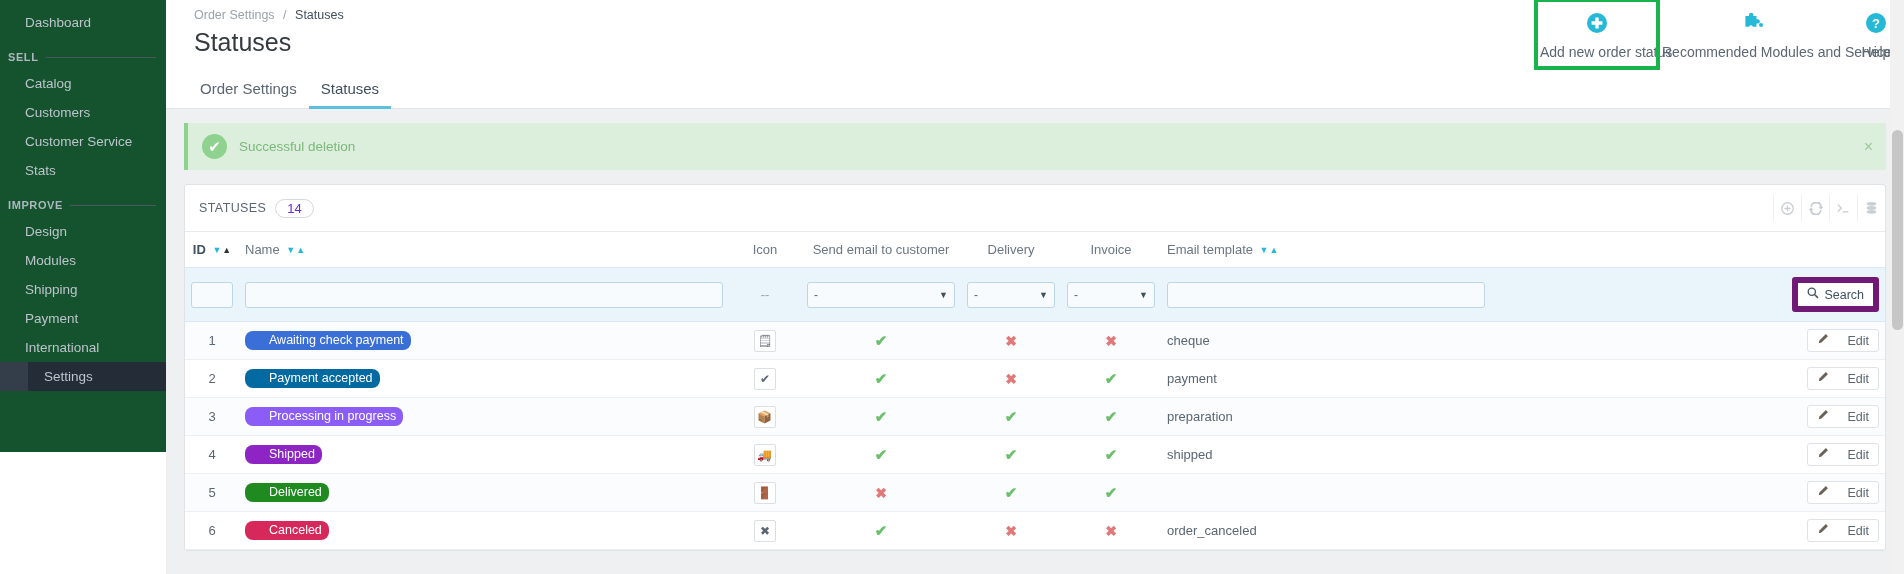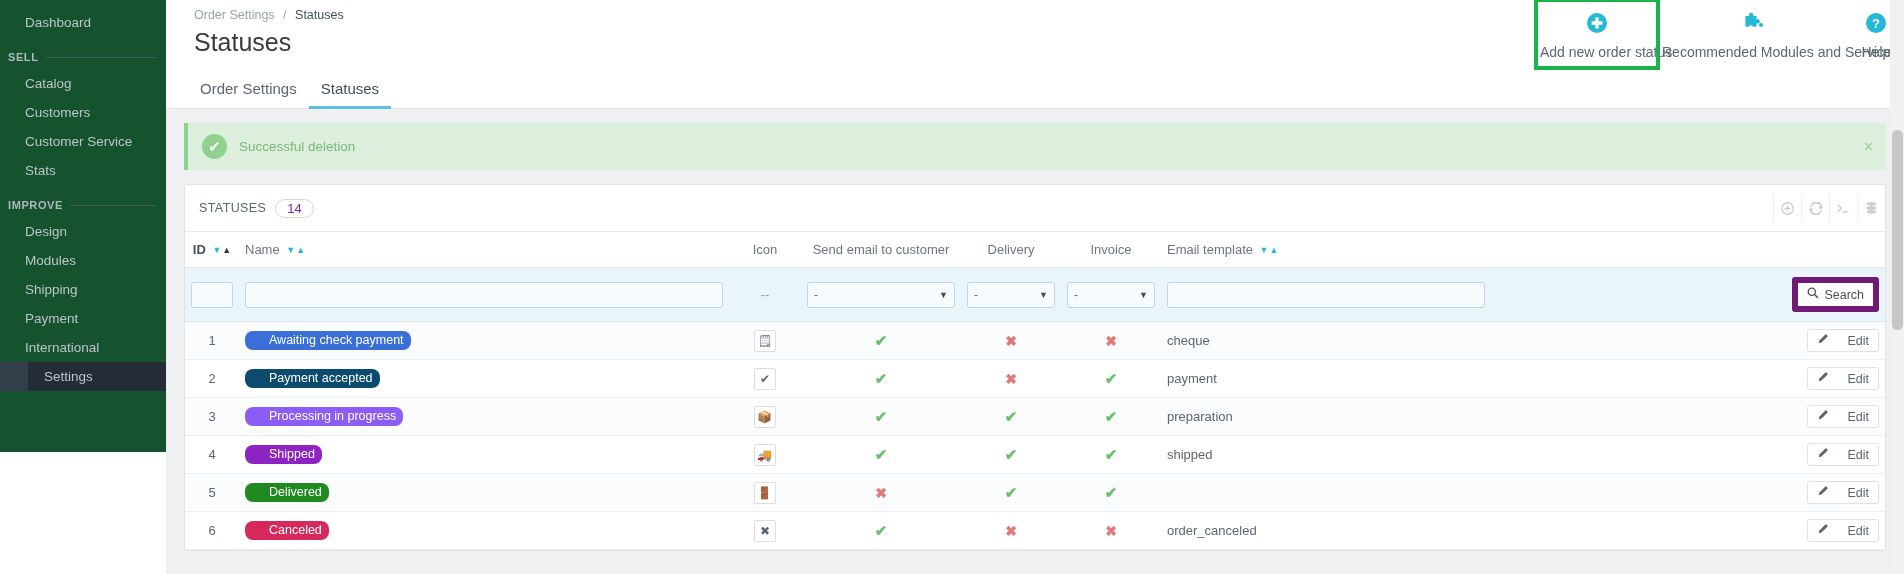--- a/index.html
+++ b/index.html
@@ -385,21 +385,21 @@
                 <td>cheque</td>
                 <td class="editcell"><button class="editbtn">
                     <span><svg width="12" height="12" viewBox="0 0 13 13">
                         <path d="M9.6 1.2l2.2 2.2-7 7-2.8.6.6-2.8z" fill="#6b6257"></path>
                       </svg></span>
                     <span>Edit</span>
                   </button></td>
               </tr>
               <tr class="drow">
                 <td class="idcell">2</td>
-                <td><span class="stbadge" style="background:#0c4a6e">Payment accepted</span></td>
+                <td><span class="stbadge" style="background:#0369a1">Payment accepted</span></td>
                 <td class="cellc"><span class="iconbox">✔</span></td>
                 <td class="cellc"><span class="chk">✔</span></td>
                 <td class="cellc"><span class="crs">✖</span></td>
                 <td class="cellc"><span class="chk">✔</span></td>
                 <td>payment</td>
                 <td class="editcell"><button class="editbtn">
                     <span><svg width="12" height="12" viewBox="0 0 13 13">
                         <path d="M9.6 1.2l2.2 2.2-7 7-2.8.6.6-2.8z" fill="#6b6257"></path>
                       </svg></span>
                     <span>Edit</span>

